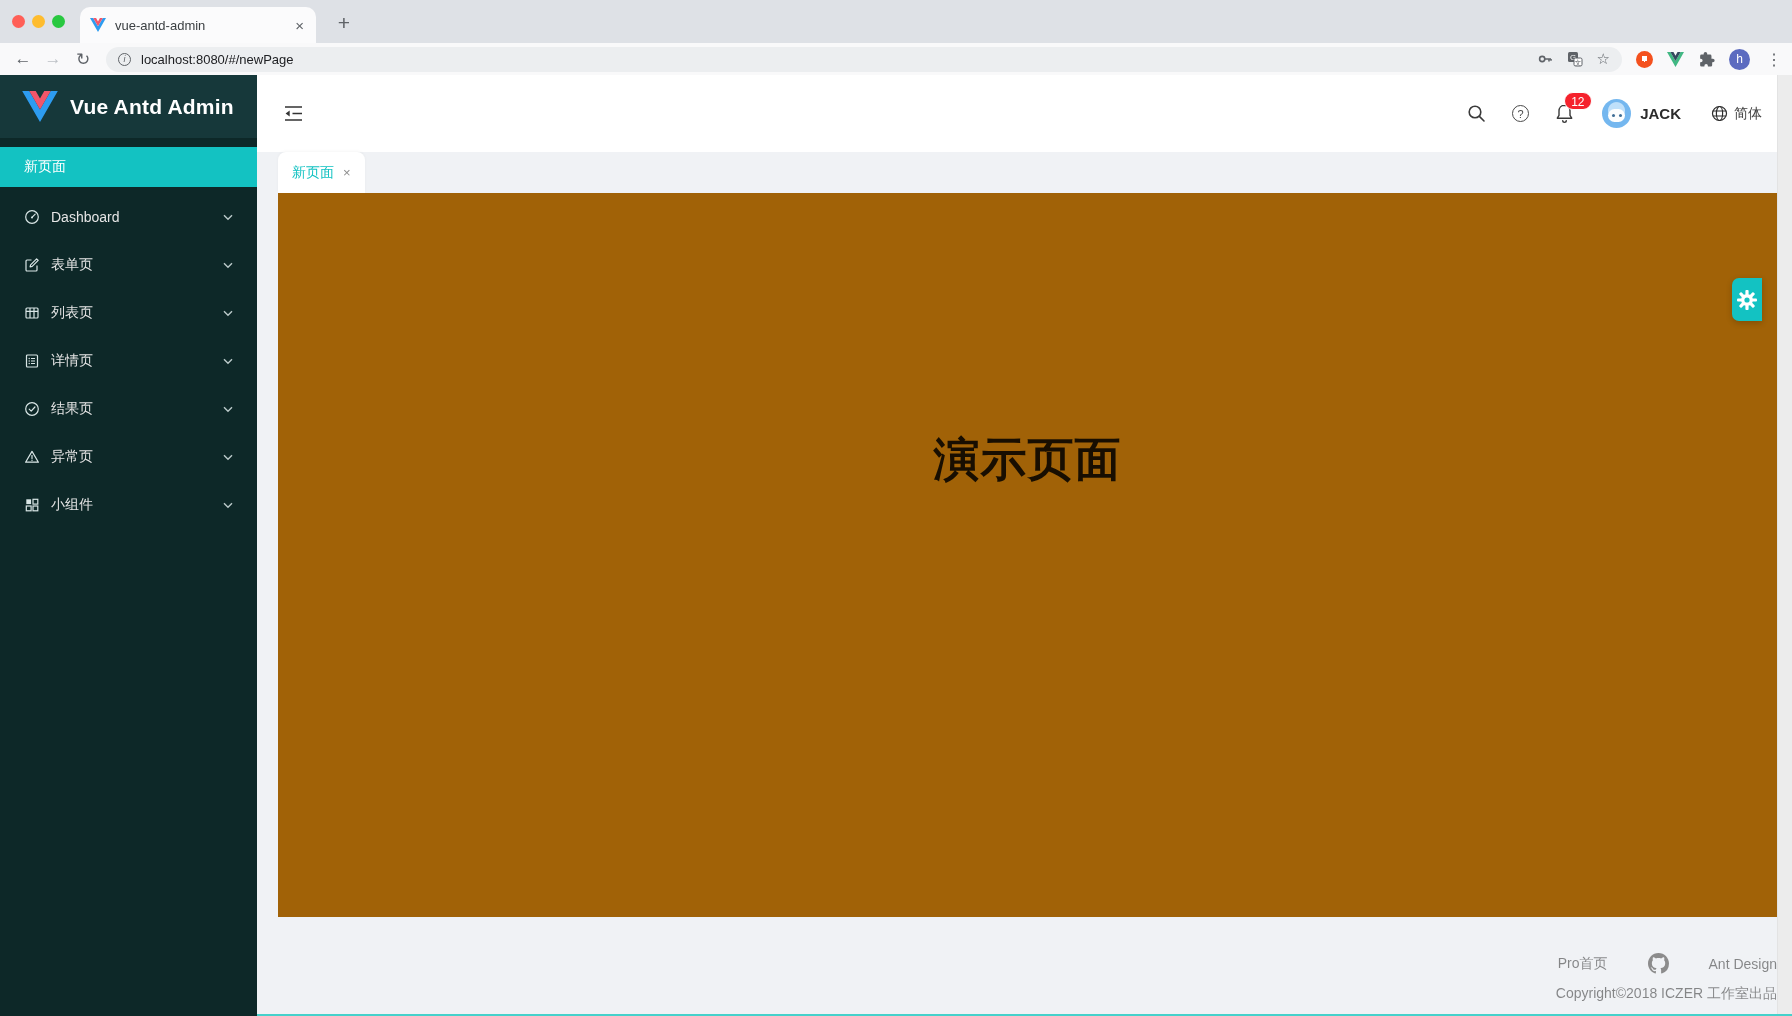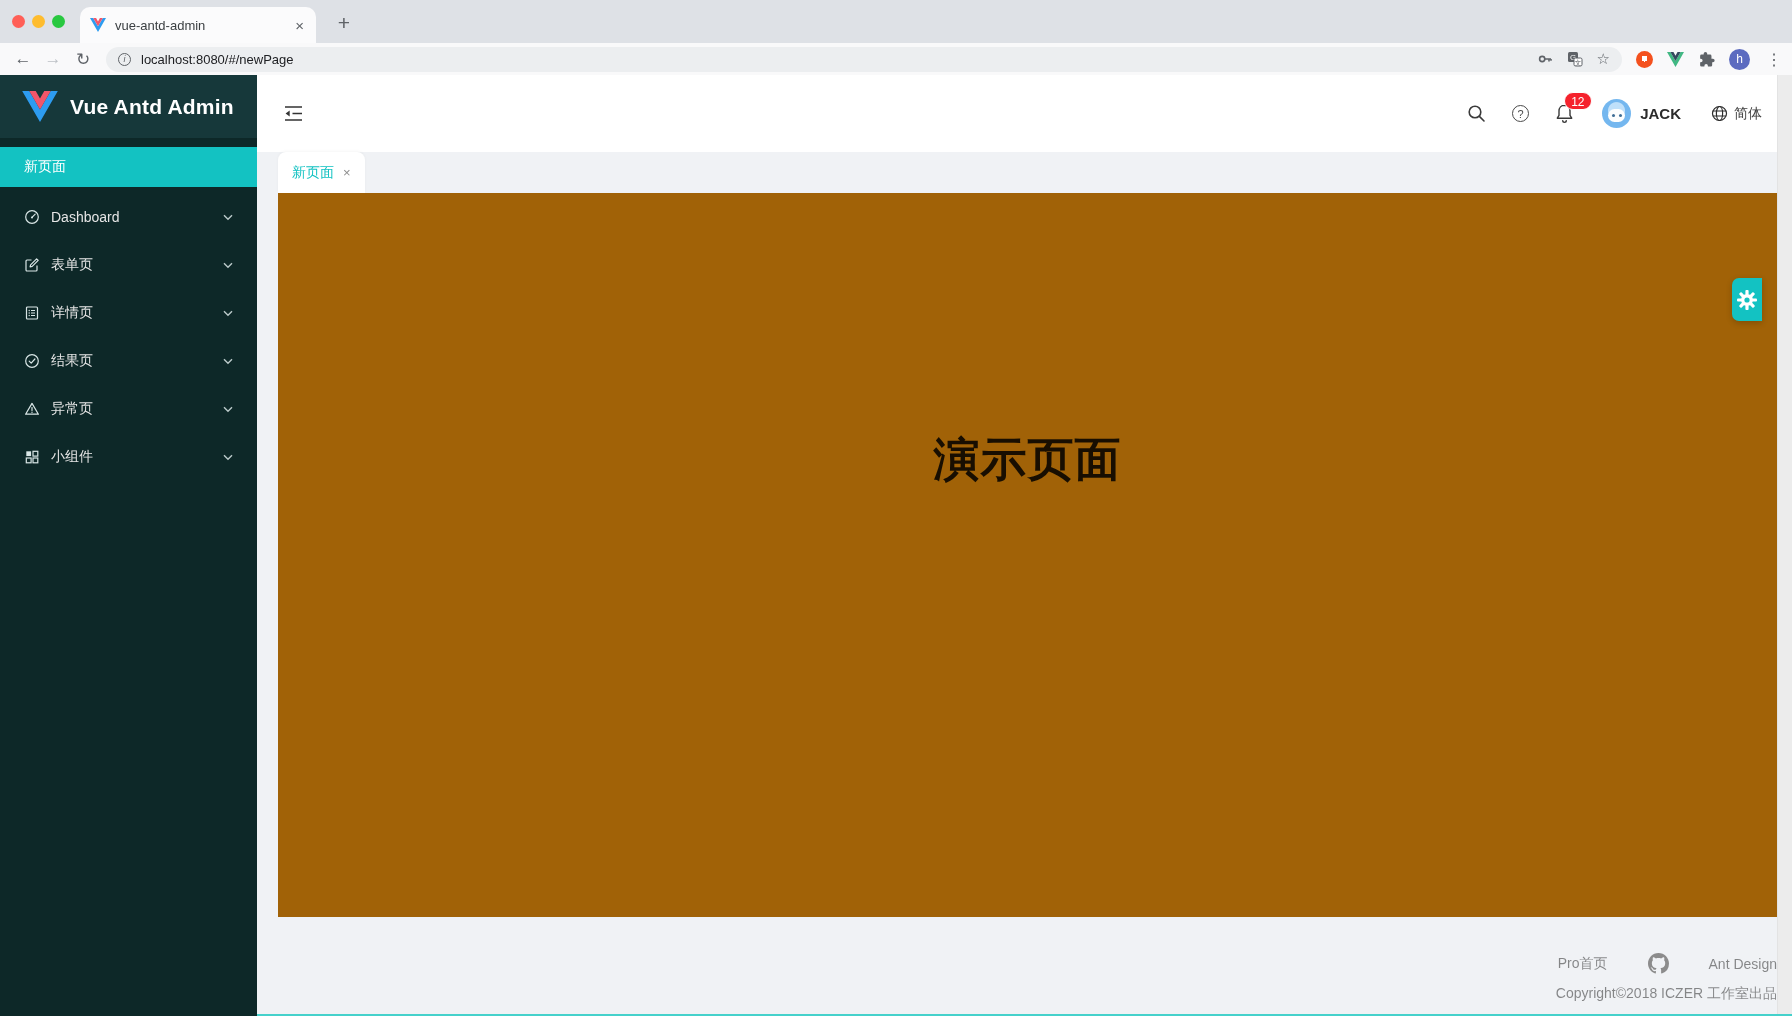--- a/index.html
+++ b/index.html
@@ -191,20 +191,34 @@
             </svg>
           </span>
           <span class="lbl">表单页</span>
           <span class="chev">
             <svg width="10" height="7" viewBox="0 0 10 7" fill="none" stroke="#d9e6e6" stroke-width="1.4">
                 <path d="M1 1.3 L5 5.3 L9 1.3"></path>
               </svg>
           </span>
         </div>
 
+        <div class="mi">
+          <span class="ic">
+            <svg width="16" height="16" viewBox="0 0 16 16" fill="none" stroke="#d9e6e6" stroke-width="1.2">
+              <rect x="2" y="3" width="12" height="10" rx="1"></rect>
+                <path d="M2 6.4 H14 M6 3 V13 M10 3 V13"></path>
+            </svg>
+          </span>
+          <span class="lbl">列表页</span>
+          <span class="chev">
+            <svg width="10" height="7" viewBox="0 0 10 7" fill="none" stroke="#d9e6e6" stroke-width="1.4">
+                <path d="M1 1.3 L5 5.3 L9 1.3"></path>
+              </svg>
+          </span>
+        </div>
 
         <div class="mi">
           <span class="ic">
             <svg width="16" height="16" viewBox="0 0 16 16" fill="none" stroke="#d9e6e6" stroke-width="1.2">
               <rect x="2.5" y="2" width="11" height="12" rx="1"></rect>
               <path d="M7 5.5 H11 M7 8 H11 M7 10.5 H11"></path>
               <circle cx="5.2" cy="5.5" r=".7" fill="#d9e6e6" stroke="none"></circle>
               <circle cx="5.2" cy="8" r=".7" fill="#d9e6e6" stroke="none"></circle>
               <circle cx="5.2" cy="10.5" r=".7" fill="#d9e6e6" stroke="none"></circle>
             </svg>

